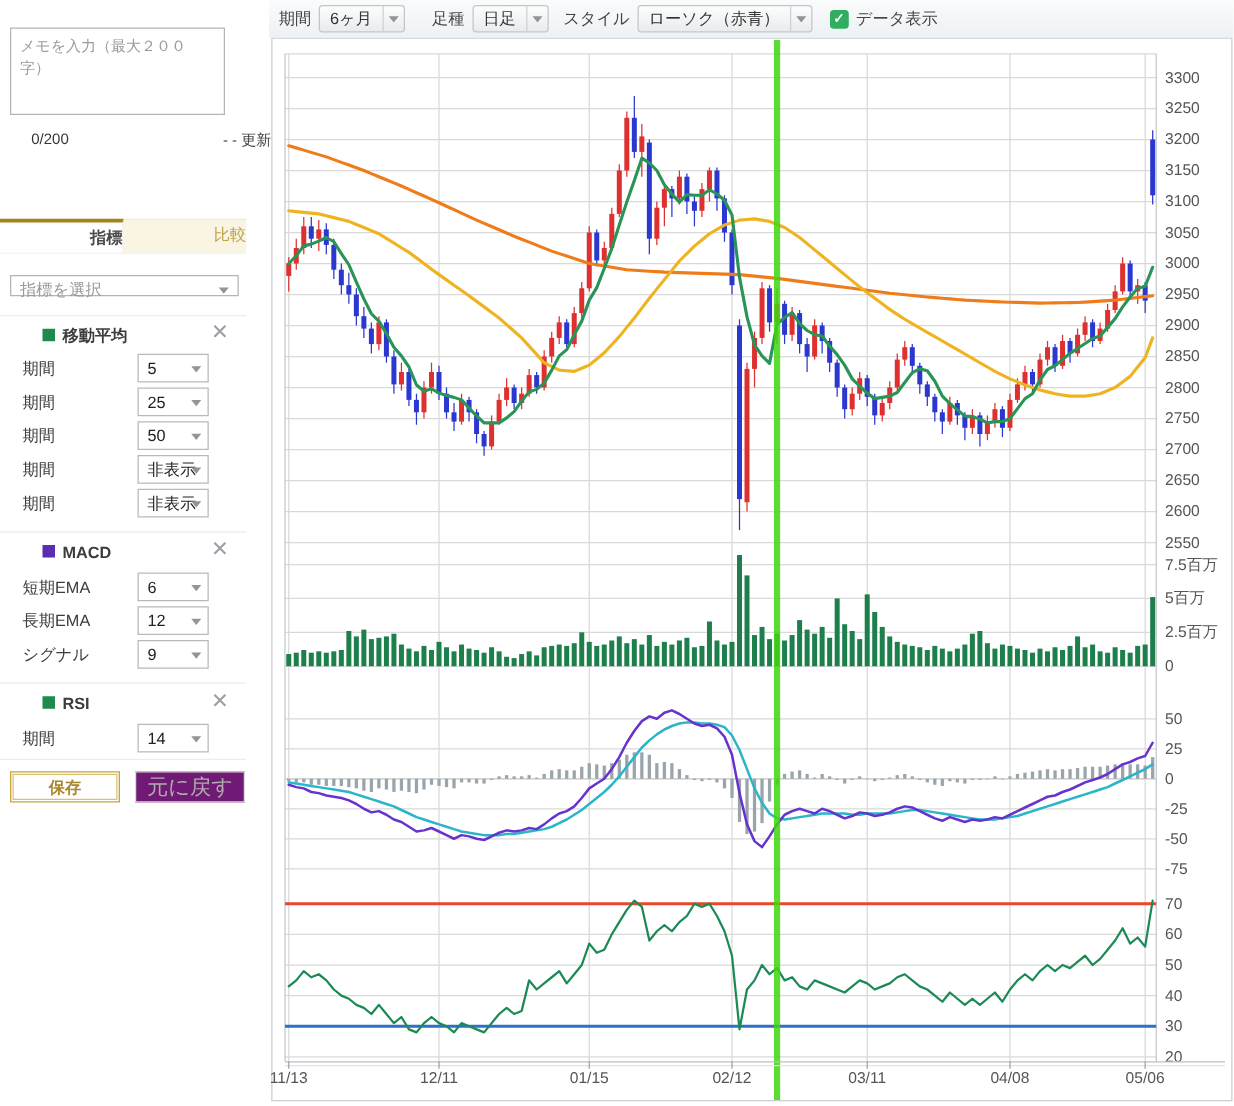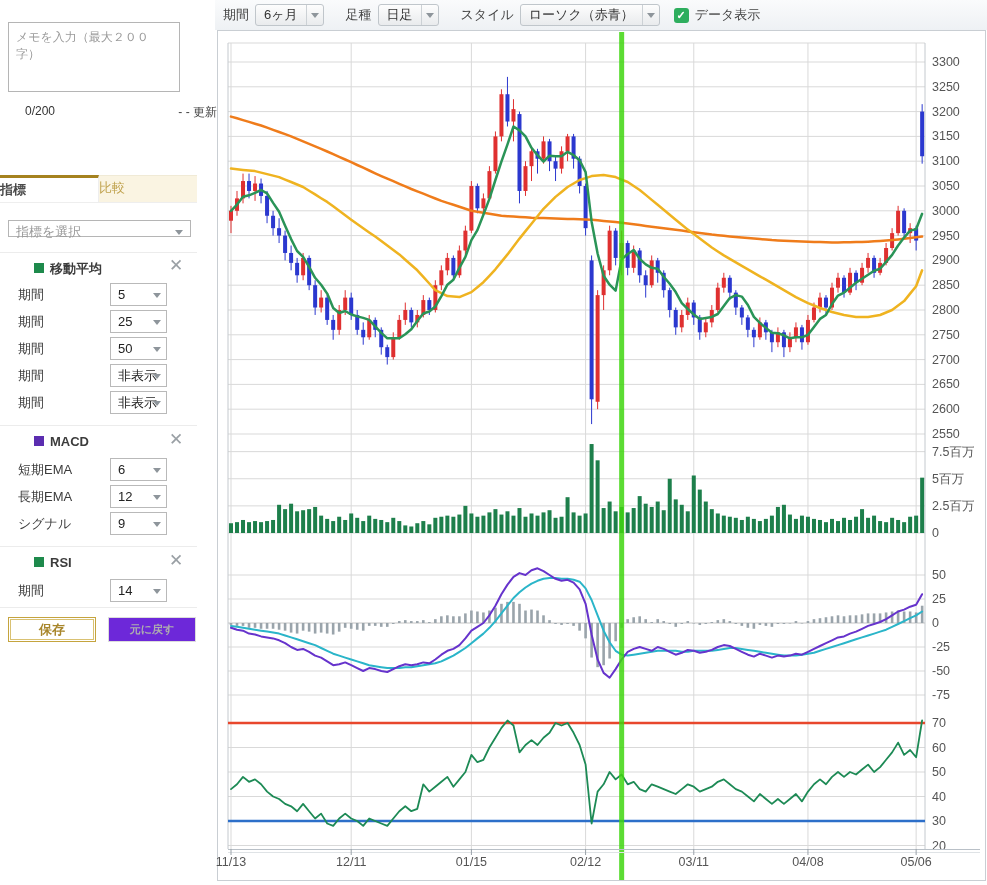--- a/index.html
+++ b/index.html
@@ -6,35 +6,35 @@
   html,body { width: 987px; height: 885px; background:#fff; font-family:"Liberation Sans",sans-serif; color:#333; overflow:hidden; position:relative; }
   #chart-svg { position:absolute; left:0; top:0; z-index:1; }
   
   .sidebar { position:absolute; left:0; top:0; width:215px; height:885px; background:#fff; z-index:2; font-size:13px; }
   .memo-box { position:absolute; left:8px; top:22px; width:172px; height:70px; border:1px solid #b5b5b5; resize:none; font-family:"Liberation Sans",sans-serif; font-size:12px; padding:6px 7px; color:#333; }
   .memo-box::placeholder { color:#9a9a9a; }
   .memo-meta { position:absolute; left:25px; top:104px; width:192px; font-size:12px; }
   .memo-counter { float:left; color:#333; }
   .memo-update { float:right; color:#444;margin-left:30px; }
   .tabs { position:absolute; left:0; top:175px; width:197px; height:28px; display:flex; border-bottom:1px solid #eee; }
-  .tab { flex:1; text-align:left; line-height:24px; cursor:pointer; }
+  .tab { flex:1; text-align:right; line-height:24px; cursor:pointer; }
   .tab.active { border-top:3px solid #a5821f; background:#fff; font-weight:bold; color:#4a4a4a; border-right:1px solid #eee; }
   .tab.inactive { background:#faf4e2; color:#bfa14c; border-top:1px solid #f0ead6; }
   .ind-select { position:absolute; left:8px; top:220px; width:183px; height:17px; border:1px solid #b5b5b5; background:#fff; color:#999; line-height:21px; padding-left:7px; font-size:13px; cursor:pointer; }
   .ind-select .tri { position:absolute; right:7px; top:9px; }
   .tri { width:0; height:0; border-left:4px solid transparent; border-right:4px solid transparent; border-top:5px solid #8e959b; display:inline-block; }
   .sec-sep { position:absolute; left:0; width:197px; border-top:1px solid #ececec; }
   .sec-head { position:absolute; left:10px; height:16px; font-weight:bold; color:#3c3c3c;margin-left:24px; }
   .swatch { display:inline-block; width:10px; height:10px; margin-right:6px; }
   .close-x { position:absolute; left:168px; width:16px; height:16px; color:#9aa0a5; font-size:17px; line-height:15px; text-align:center; cursor:pointer; }
   .row-label { position:absolute; left:18px; height:22px; line-height:22px; color:#3c3c3c; }
   .mini-select { position:absolute; left:110px; width:57px; height:23px; border:1px solid #b9b9b9; background:#fff; line-height:21px; padding-left:7px; font-size:13px; color:#222; cursor:pointer; }
   .mini-select .tri { position:absolute; right:5px; top:9px; }
   .btn-save { position:absolute; left:8px; top:617px; width:88px; height:25px; background:#fff; border:1px solid #c5a43e; box-shadow: inset 0 0 0 1px #fff, inset 0 0 0 2px #d9c172; color:#a8862c; font-weight:bold; font-size:13px; font-family:"Liberation Sans",sans-serif; cursor:pointer; }
-  .btn-reset { position:absolute; left:108px; top:617px; width:88px; height:25px; background:#6d28d9; border:1px solid #dcdcdc; color:#aeaeae; font-size:11px; font-family:"Liberation Sans",sans-serif; cursor:pointer;font-weight:bold; }
+  .btn-reset { position:absolute; left:108px; top:617px; width:88px; height:25px; background:#701a75; border:1px solid #dcdcdc; color:#aeaeae; font-size:17px; font-family:"Liberation Sans",sans-serif; cursor:pointer; }
   
   .toolbar { position:absolute; left:215px; top:0; width:772px; height:30px; z-index:2; background:linear-gradient(#fafbfc,#eef1f4); display:flex; align-items:center; font-size:13px; color:#444; }
   .tb-label { margin-left:8px; margin-right:6px; }
   .dd { display:inline-flex; align-items:stretch; height:22px; background:linear-gradient(#fdfdfd,#e9ebed); border:1px solid #c0c6cb; border-radius:3px; cursor:pointer; }
   .dd .val { padding:0 8px; line-height:20px; color:#333; }
   .dd .arrow { width:17px; border-left:1px solid #ccd1d5; display:flex; align-items:center; justify-content:center; }
   .checkbox { width:15px; height:15px; background:#2eae5e; border-radius:3px; margin-left:14px; margin-right:6px; color:#fff; font-size:11px; font-weight:bold; text-align:center; line-height:15px; cursor:pointer; }
 </style>
 </head>
 <body>
@@ -630,21 +630,21 @@
         <span class="tri"></span>
       </span>
   </span>
   <span class="tb-label" style="margin-left:22px">足種</span>
   <span class="dd">
     <span class="val">日足</span>
     <span class="arrow">
         <span class="tri"></span>
       </span>
   </span>
-  <span class="tb-label" style="margin-left:22px">スタイル</span>
+  <span class="tb-label" style="margin-left:12px">スタイル</span>
   <span class="dd">
     <span class="val">ローソク（赤青）</span>
     <span class="arrow">
         <span class="tri"></span>
       </span>
   </span>
   <span class="checkbox">✓</span>
   <span>データ表示</span>
 </div>
 

